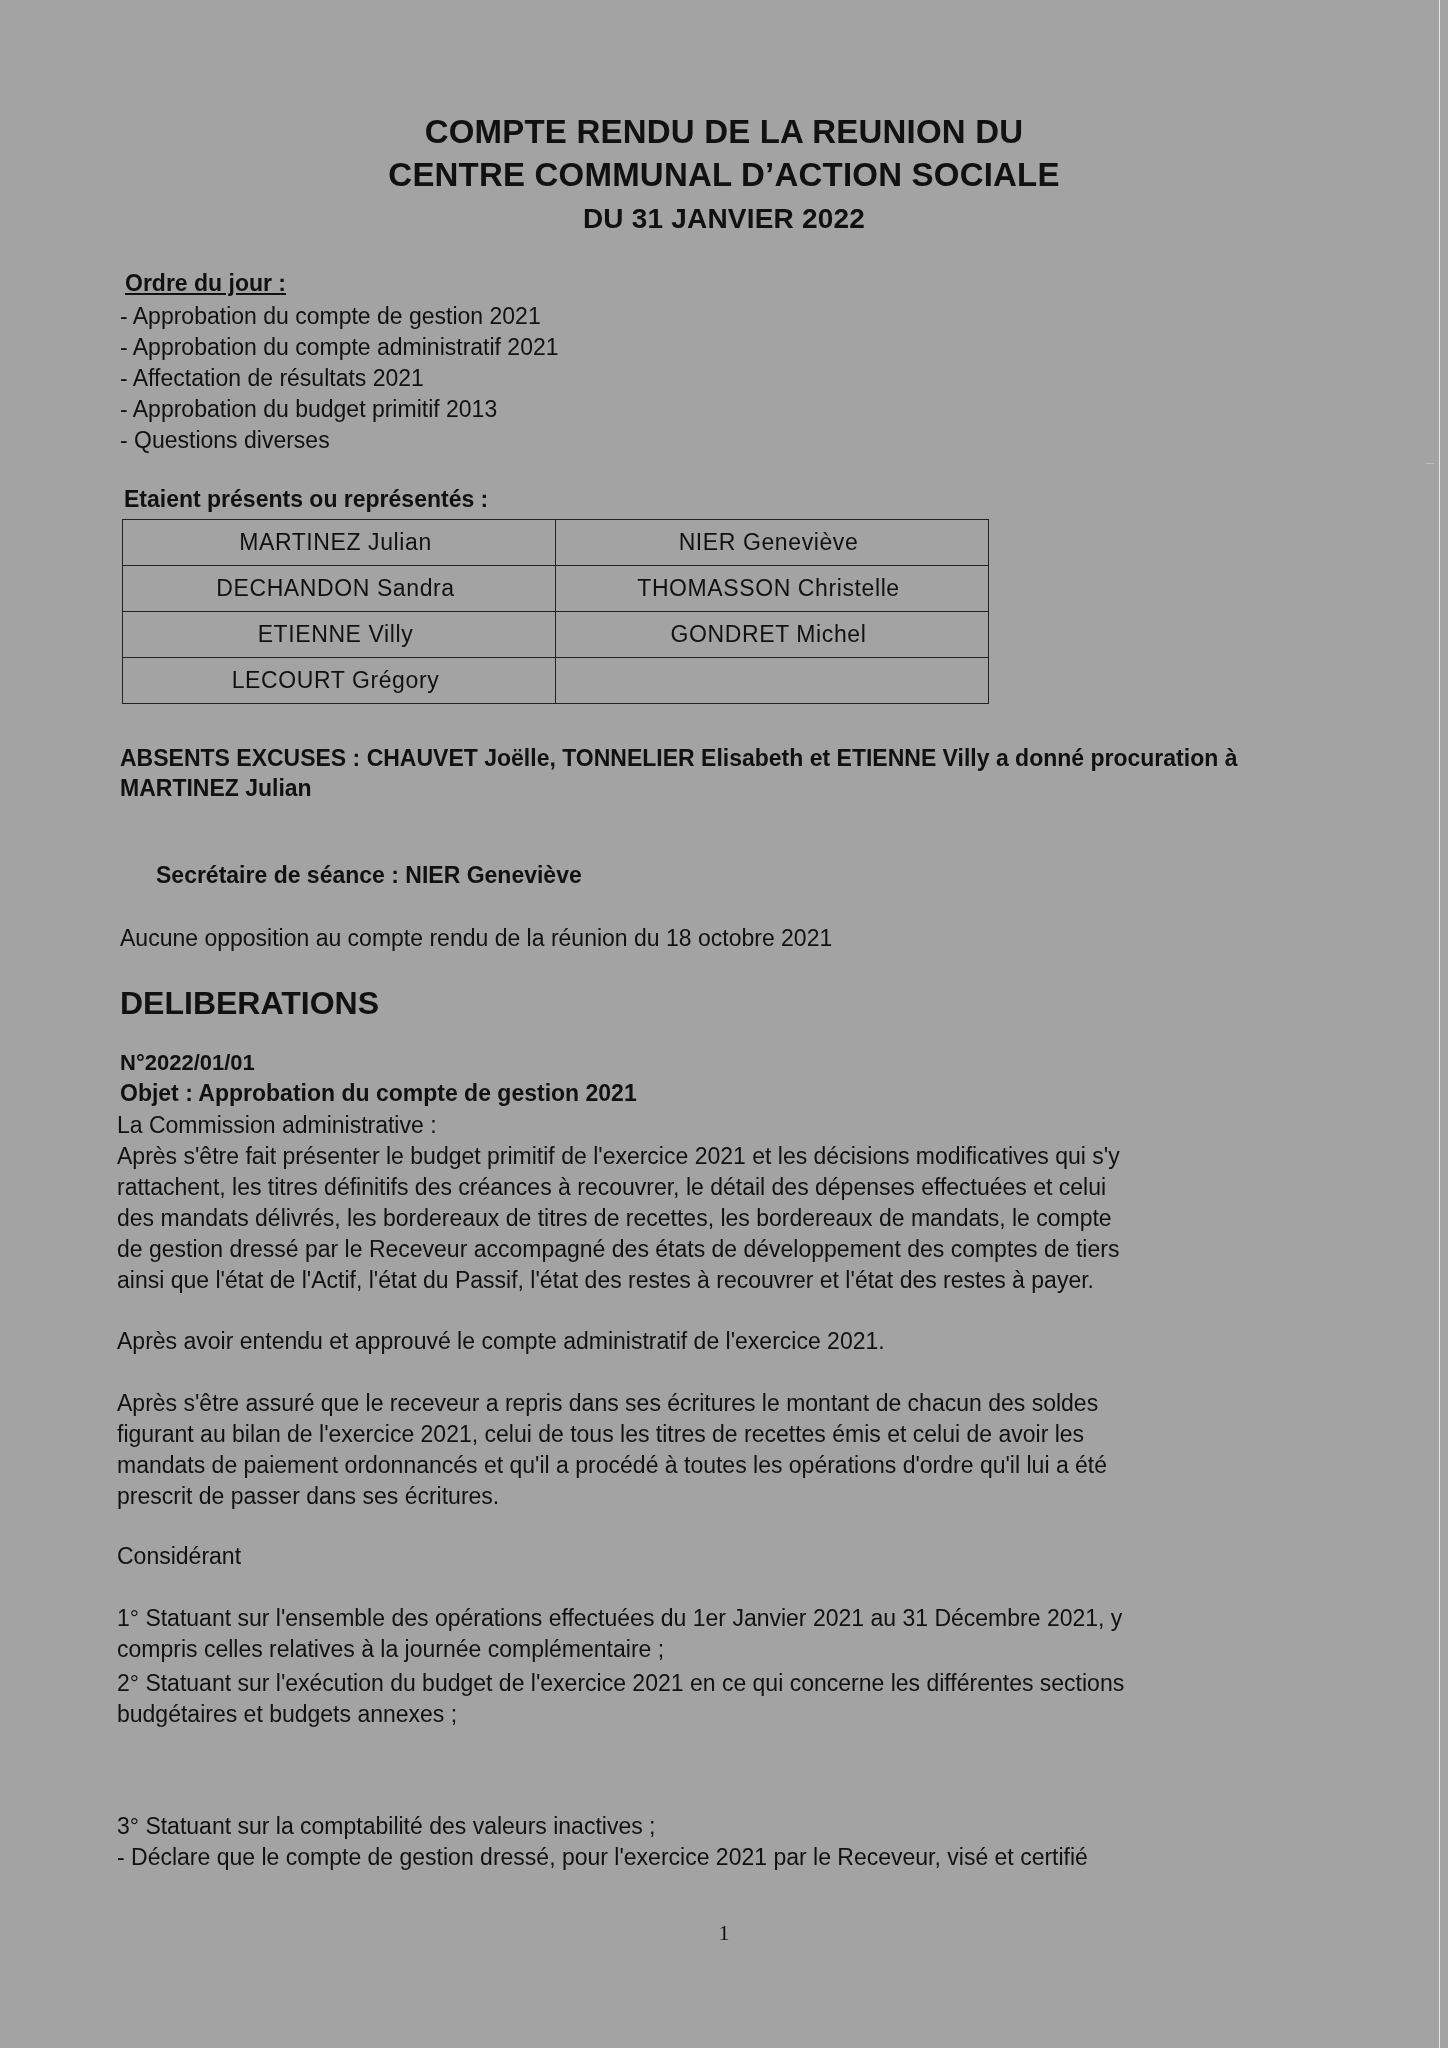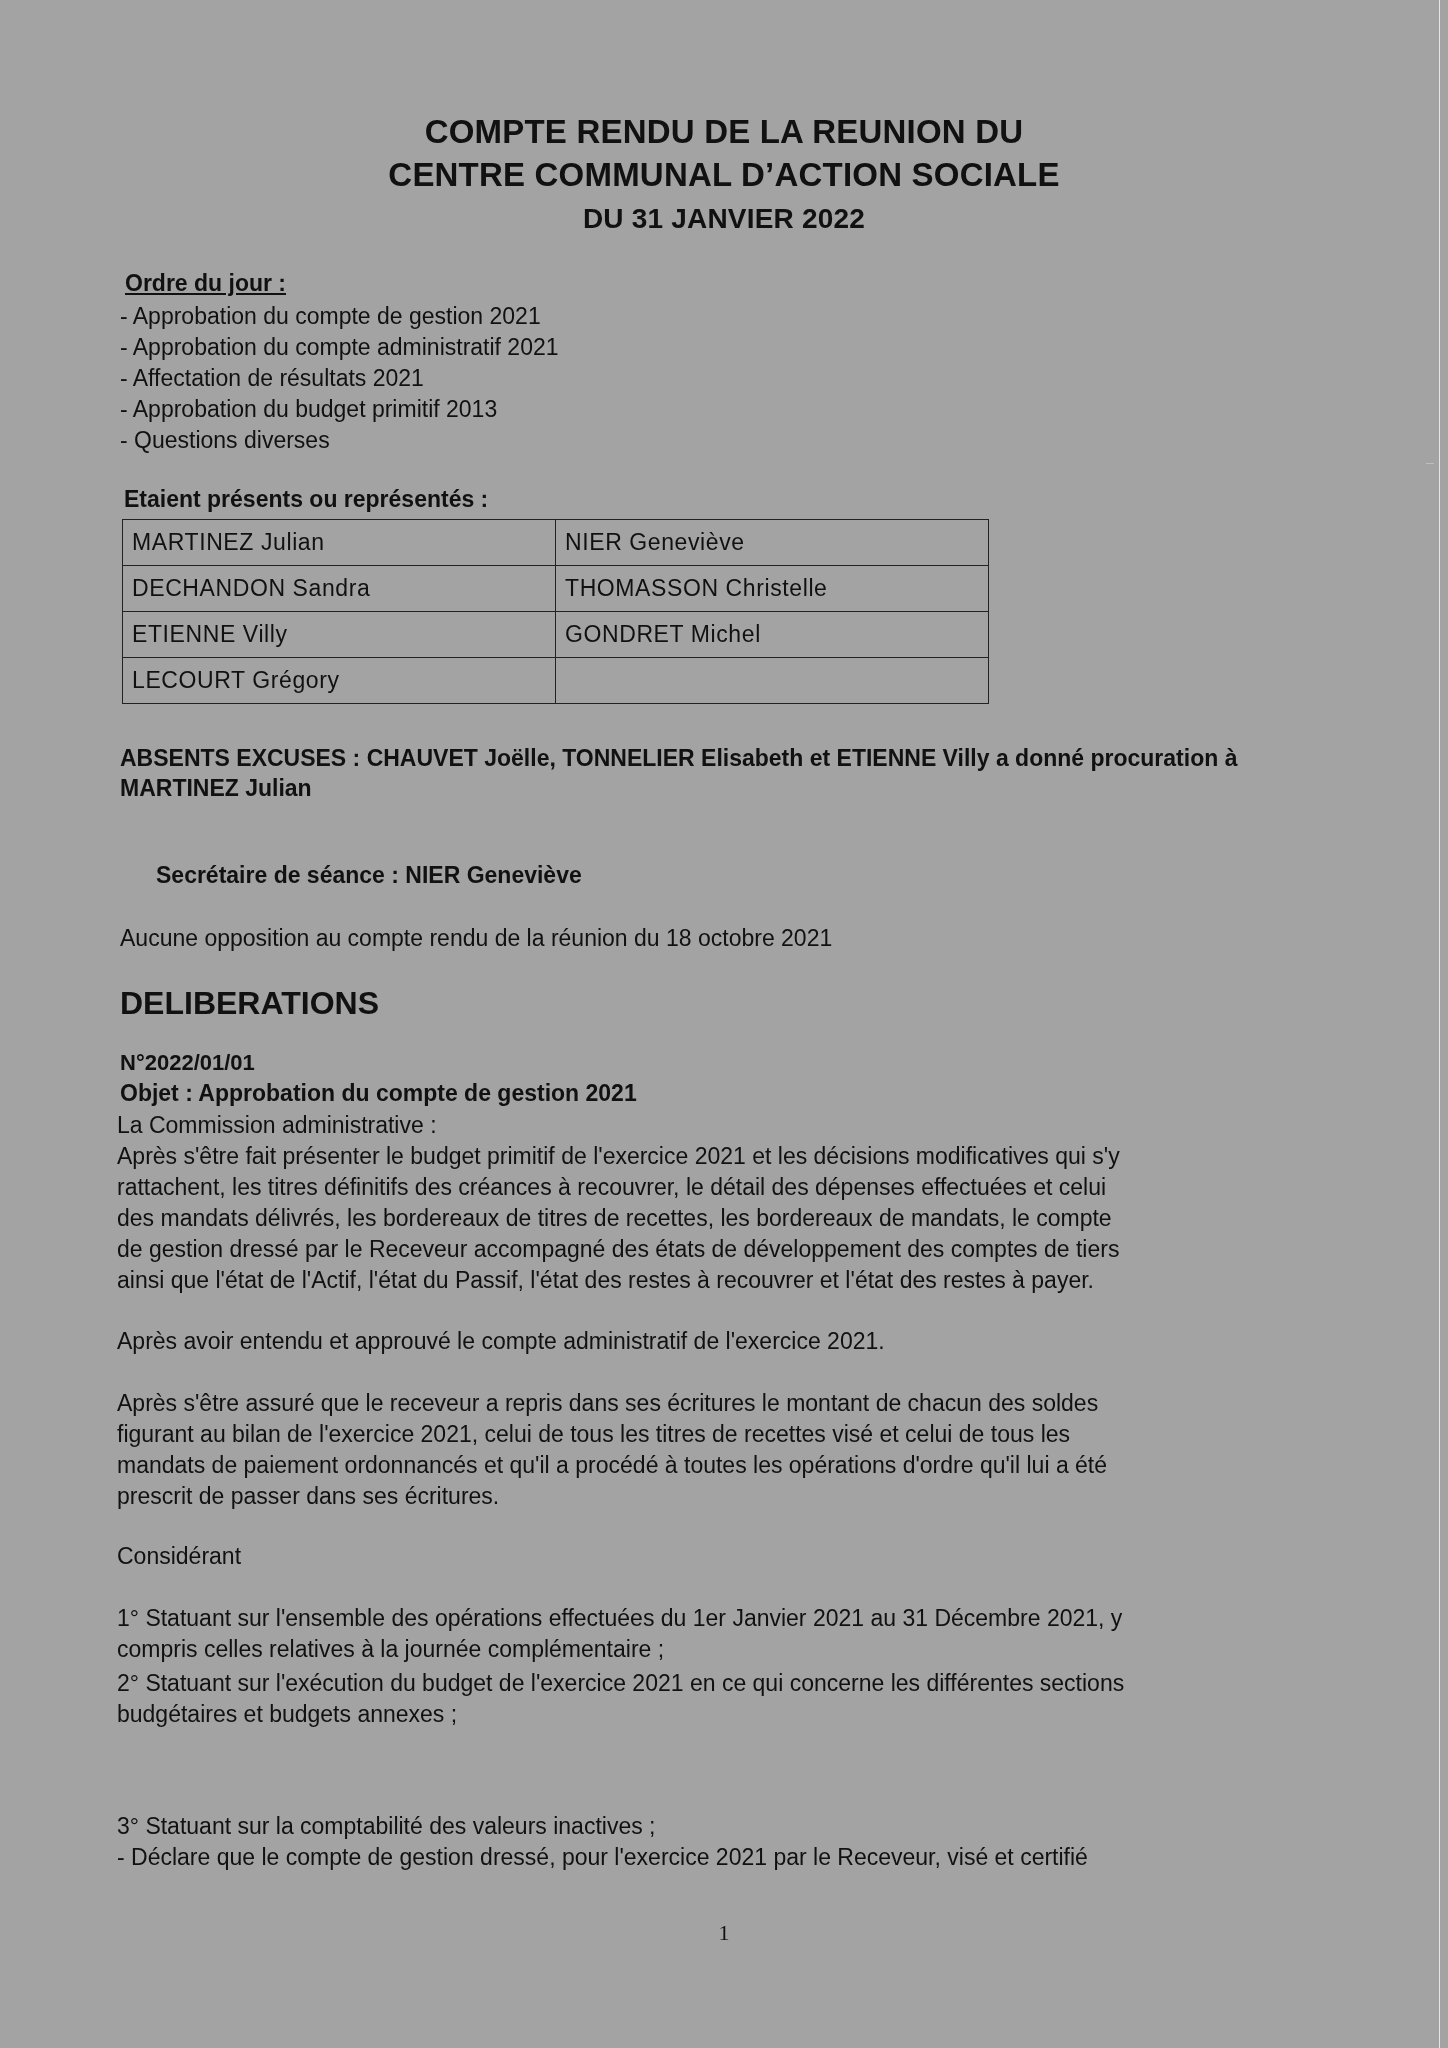--- a/index.html
+++ b/index.html
@@ -65,20 +65,21 @@
       border-collapse: collapse;
       font-size: 23px;
       letter-spacing: 0.6px;
     }
     table.present td {
       border: 1.6px solid #222;
       height: 45px;
       padding: 0 16px 0 9px;
       width: 50%;
       vertical-align: middle;
+      text-align: center;
     }
     .absents {
       position: absolute;
       left: 120px; top: 743px;
       width: 1140px;
       font-size: 23px;
       line-height: 30px;
       font-weight: bold;
     }
     .secretaire {
@@ -195,21 +196,21 @@
     <span class="line">de gestion dressé par le Receveur accompagné des états de développement des comptes de tiers</span>
     <span class="line">ainsi que l'état de l'Actif, l'état du Passif, l'état des restes à recouvrer et l'état des restes à payer.</span>
   </div>
 
   <div class="para" style="top:1326px;">
     <span class="line">Après avoir entendu et approuvé le compte administratif de l'exercice 2021.</span>
   </div>
 
   <div class="para" style="top:1388px;">
     <span class="line">Après s'être assuré que le receveur a repris dans ses écritures le montant de chacun des soldes</span>
-    <span class="line">figurant au bilan de l'exercice 2021, celui de tous les titres de recettes visé et celui de tous les</span>
+    <span class="line">figurant au bilan de l'exercice 2021, celui de tous les titres de recettes émis et celui de avoir les</span>
     <span class="line">mandats de paiement ordonnancés et qu'il a procédé à toutes les opérations d'ordre qu'il lui a été</span>
     <span class="line">prescrit de passer dans ses écritures.</span>
   </div>
 
   <div class="para" style="top:1541px;">
     <span class="line">Considérant</span>
   </div>
 
   <div class="para" style="top:1603px;">
     <span class="line">1° Statuant sur l'ensemble des opérations effectuées du 1er Janvier 2021 au 31 Décembre 2021, y</span>

